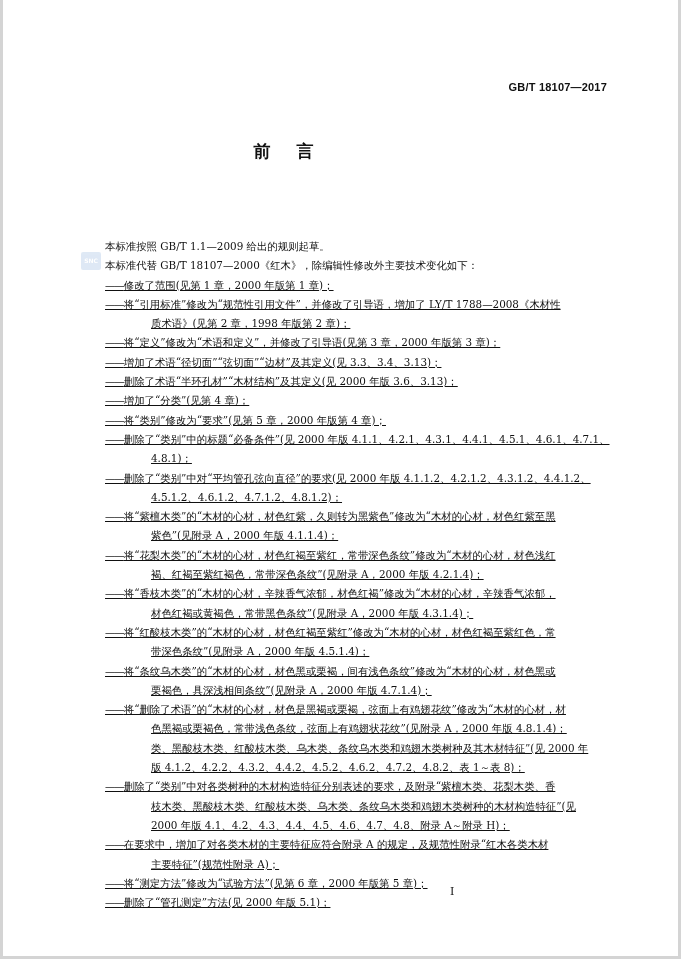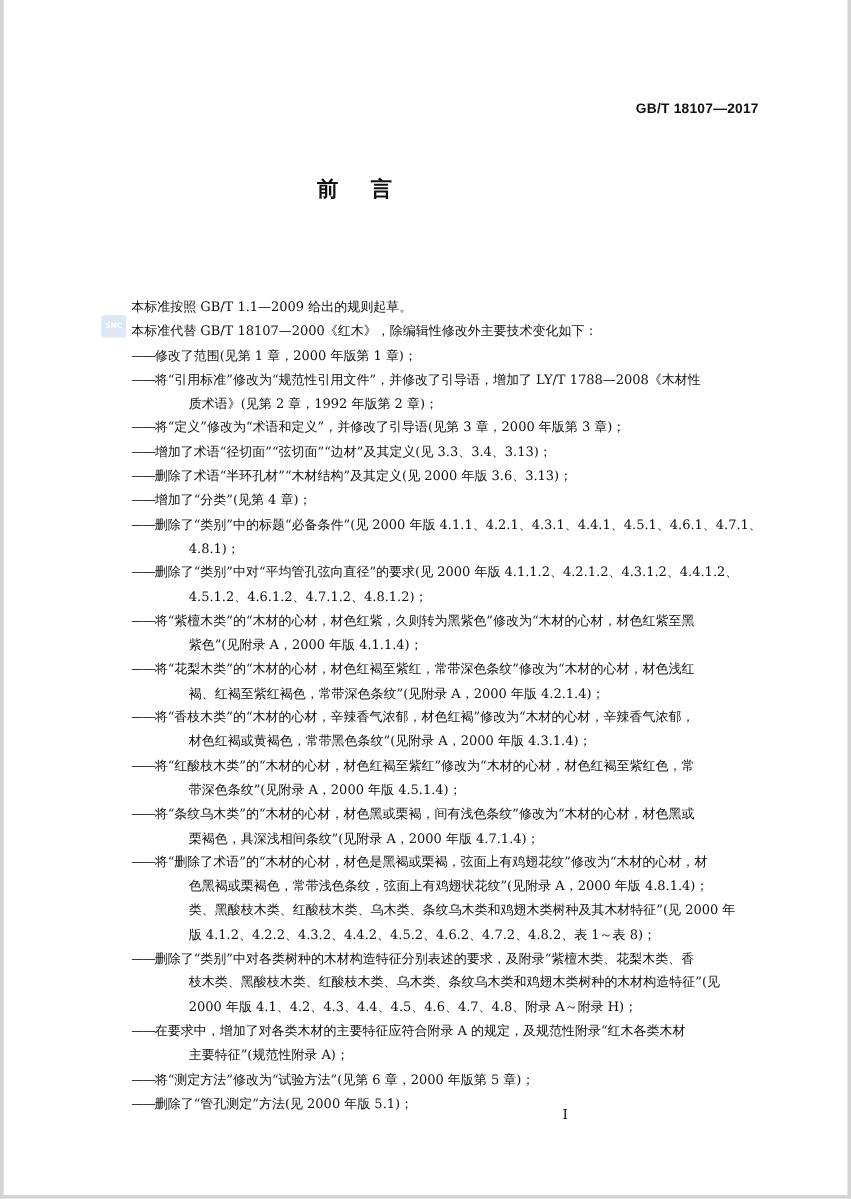--- a/index.html
+++ b/index.html
@@ -22,21 +22,21 @@
     font-family: "DejaVu Sans", sans-serif; font-weight: bold; font-size: 17px;
     letter-spacing: 26px; text-indent: 26px;
   }
   .body-text {
     position: absolute; left: 105px; top: 193px; width: 505px;
     font-size: 10.4px; line-height: 19.3px; margin-top: 44px;
   }
   .para { margin: 0; white-space: nowrap; }
   .item { margin: 0; padding-left: 23px; text-indent: -23px; }
   .item .dash { letter-spacing: -1px; }
-  .item .line { display: block; white-space: nowrap; }
+  .item .line { display: block; white-space: nowrap; text-decoration: underline; }
   .item .cont { padding-left: 23px; text-indent: 0; }
   .watermark {
     position: absolute; left: 81px; top: 252px; width: 20px; height: 18px;
     background: #d7e3f3; border-radius: 2px; opacity: 0.8;
     color: #fff; font-family: "DejaVu Sans", sans-serif; font-size: 6px;
     line-height: 18px; text-align: center; font-weight: bold;
   }
   .page-number {
     position: absolute; left: 450px; top: 885px; font-size: 11px;
   }
@@ -56,33 +56,36 @@
 
 <div class="body-text">
   <p class="para">本标准按照 GB/T 1.1—2009 给出的规则起草。</p>
   <p class="para">本标准代替 GB/T 18107—2000《红木》，除编辑性修改外主要技术变化如下：</p>
   <div id="items">
       <div class="item">
         <span class="line"><span class="dash">——</span><span>修改了范围(见第 1 章，2000 年版第 1 章)；</span></span>
       </div>
       <div class="item">
         <span class="line"><span class="dash">——</span><span>将“引用标准”修改为“规范性引用文件”，并修改了引导语，增加了 LY/T 1788—2008《木材性</span></span>
-        <span class="line cont"><span>质术语》(见第 2 章，1992 年版第 2 章)；</span></span>
+        <span class="line cont"><span>质术语》(见第 2 章，1998 年版第 2 章)；</span></span>
       </div>
       <div class="item">
         <span class="line"><span class="dash">——</span><span>将“定义”修改为“术语和定义”，并修改了引导语(见第 3 章，2000 年版第 3 章)；</span></span>
       </div>
       <div class="item">
         <span class="line"><span class="dash">——</span><span>增加了术语“径切面”“弦切面”“边材”及其定义(见 3.3、3.4、3.13)；</span></span>
       </div>
       <div class="item">
         <span class="line"><span class="dash">——</span><span>删除了术语“半环孔材”“木材结构”及其定义(见 2000 年版 3.6、3.13)；</span></span>
       </div>
       <div class="item">
         <span class="line"><span class="dash">——</span><span>增加了“分类”(见第 4 章)；</span></span>
+      </div>
+      <div class="item">
+        <span class="line"><span class="dash">——</span><span>将“类别”修改为“要求”(见第 5 章，2000 年版第 4 章)；</span></span>
       </div>
       <div class="item">
         <span class="line"><span class="dash">——</span><span>删除了“类别”中的标题“必备条件”(见 2000 年版 4.1.1、4.2.1、4.3.1、4.4.1、4.5.1、4.6.1、4.7.1、</span></span>
         <span class="line cont"><span>4.8.1)；</span></span>
       </div>
       <div class="item">
         <span class="line"><span class="dash">——</span><span>删除了“类别”中对“平均管孔弦向直径”的要求(见 2000 年版 4.1.1.2、4.2.1.2、4.3.1.2、4.4.1.2、</span></span>
         <span class="line cont"><span>4.5.1.2、4.6.1.2、4.7.1.2、4.8.1.2)；</span></span>
       </div>
       <div class="item">

